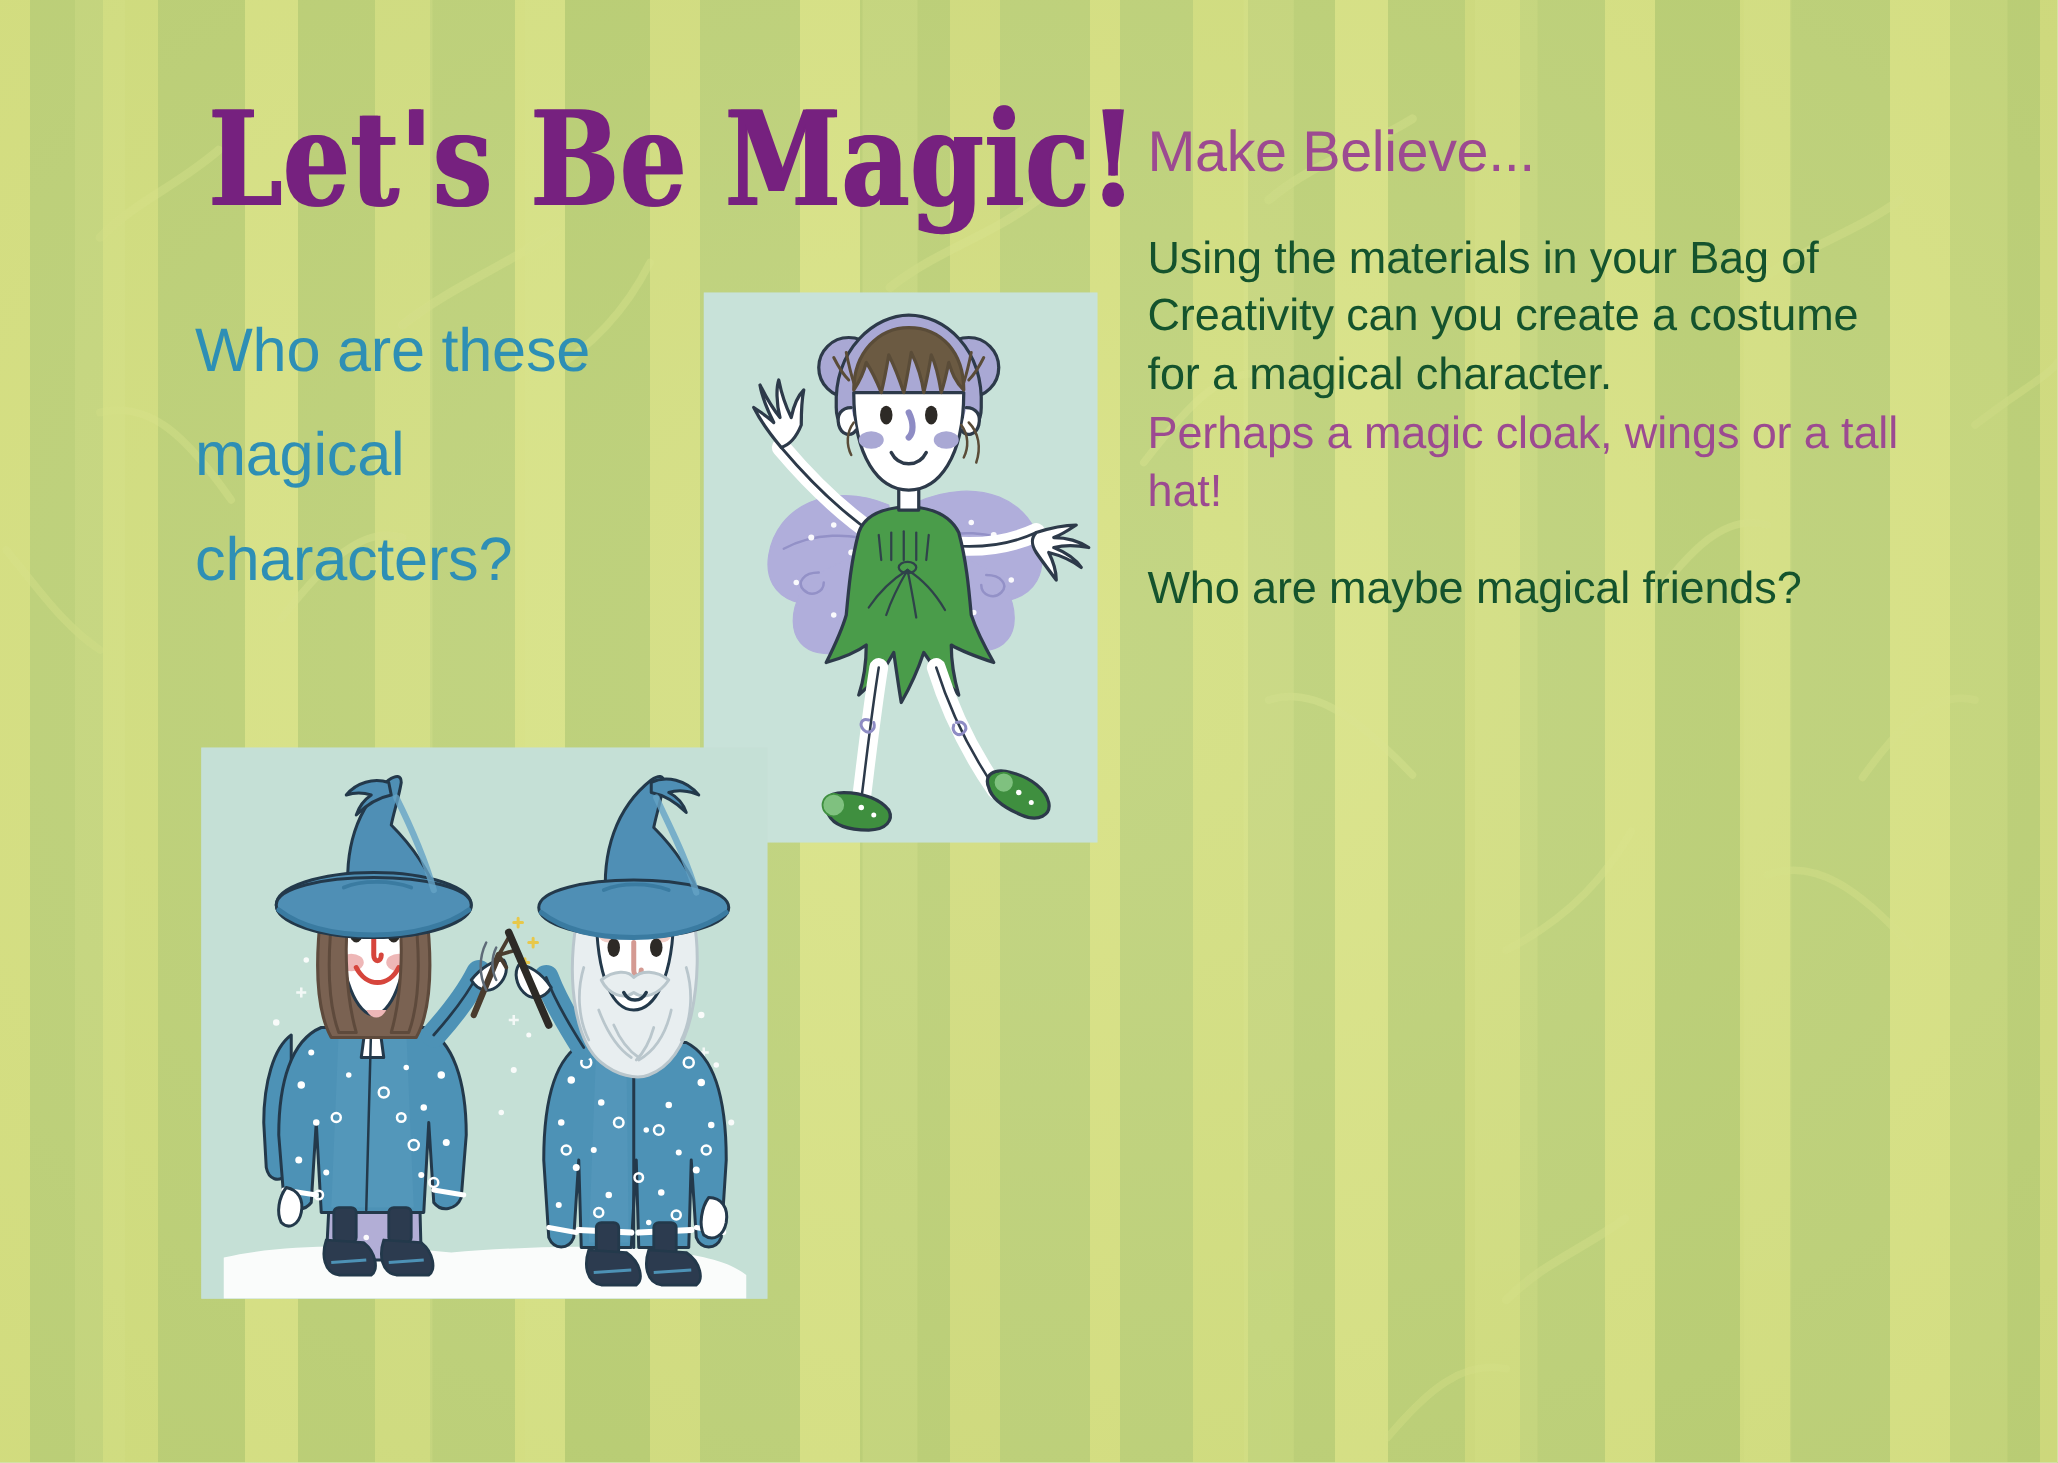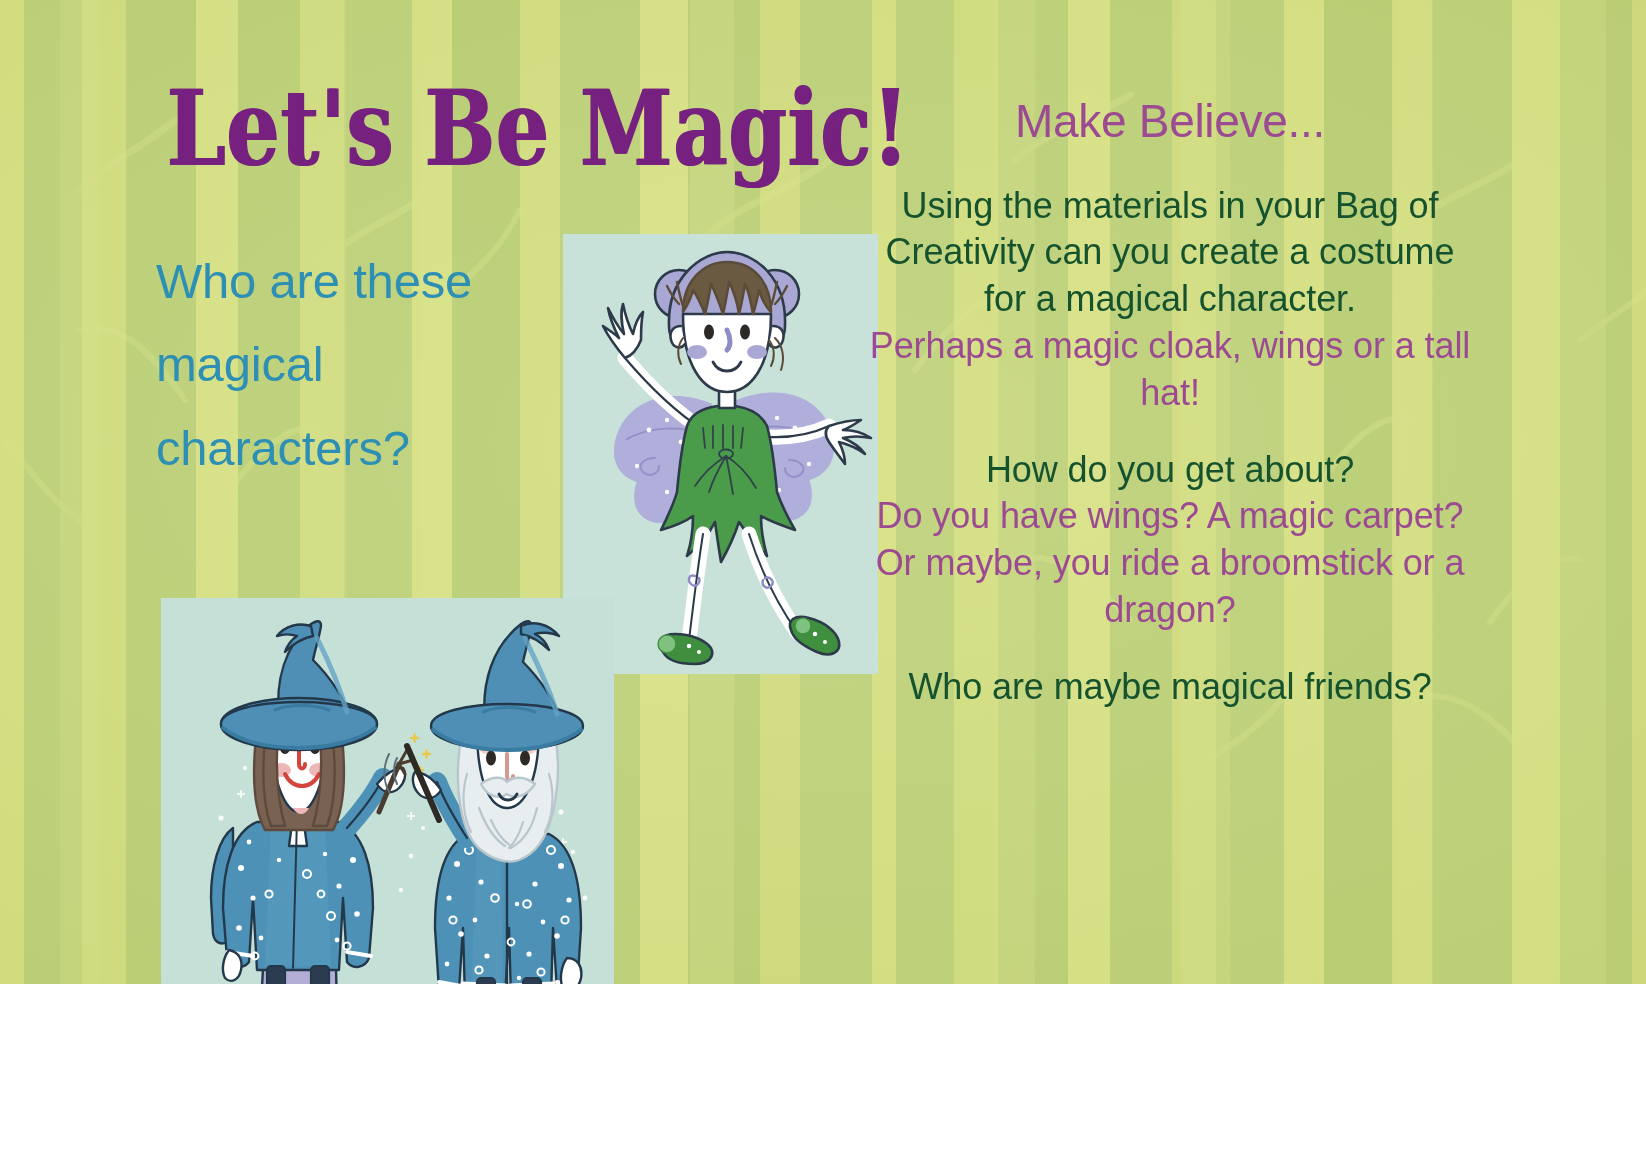--- a/index.html
+++ b/index.html
@@ -3,21 +3,21 @@
 <meta charset="utf-8">
 <style>
   * { box-sizing: border-box; margin: 0; padding: 0; }
   html, body {
     width: 1646px; height: 1170px;
     overflow: hidden;
     font-family: "Liberation Sans", sans-serif;
   }
   #poster {
     position: relative;
-    width: 1646px; height: 984px;
+    width: 1646px; height: 1170px;
     background-color: #bdd177;
     overflow: hidden;
   }
   
   .bg-stripes {
     position: absolute; inset: 0;
     background-image:
       linear-gradient(90deg,
         #d6e07f 0px,   #d6e07f 24px,
         #bdd177 24px,  #bdd177 82px,
@@ -72,23 +72,22 @@
   .panel {
     position: absolute;
     background: #cfe4dd;
     overflow: hidden;
   }
   #fairy-panel  { left: 563px; top: 234px; width: 315px; height: 440px; background:#c8e2d9; }
   #wizard-panel { left: 161px; top: 598px; width: 453px; height: 441px; background:#c5e0d6; }
 
   
   .rightcol {
-    position: absolute; left: 860px; top: 96px;
+    position: absolute; left: 918px; top: 96px;
     width: 620px;
-    text-align: center;
   }
   .rc-heading {
     font-size: 46px;
     color: #9c4a91;
     line-height: 1.1;
     margin-bottom: 36px;
     letter-spacing: -0.3px;
   }
   .rc-block { margin-bottom: 30px; }
   .rc-q, .rc-a {
@@ -540,24 +539,20 @@
   </div>
 
   <div class="rightcol">
     <div class="rc-heading">Make Believe...</div>
 
     <div class="rc-block">
       <div class="rc-q">Using the materials in your Bag of Creativity can you create a costume for a magical character.</div>
       <div class="rc-a">Perhaps a magic cloak, wings or a tall hat!</div>
     </div>
 
-    <div class="rc-block">
-      <div class="rc-q">How do you get about?</div>
-      <div class="rc-a">Do you have wings? A magic carpet? Or maybe, you ride a broomstick or a dragon?</div>
-    </div>
 
 
     <div class="rc-block">
       <div class="rc-q">Who are maybe magical friends?</div>
     </div>
   </div>
 
 </div>
 
 </body></html>

